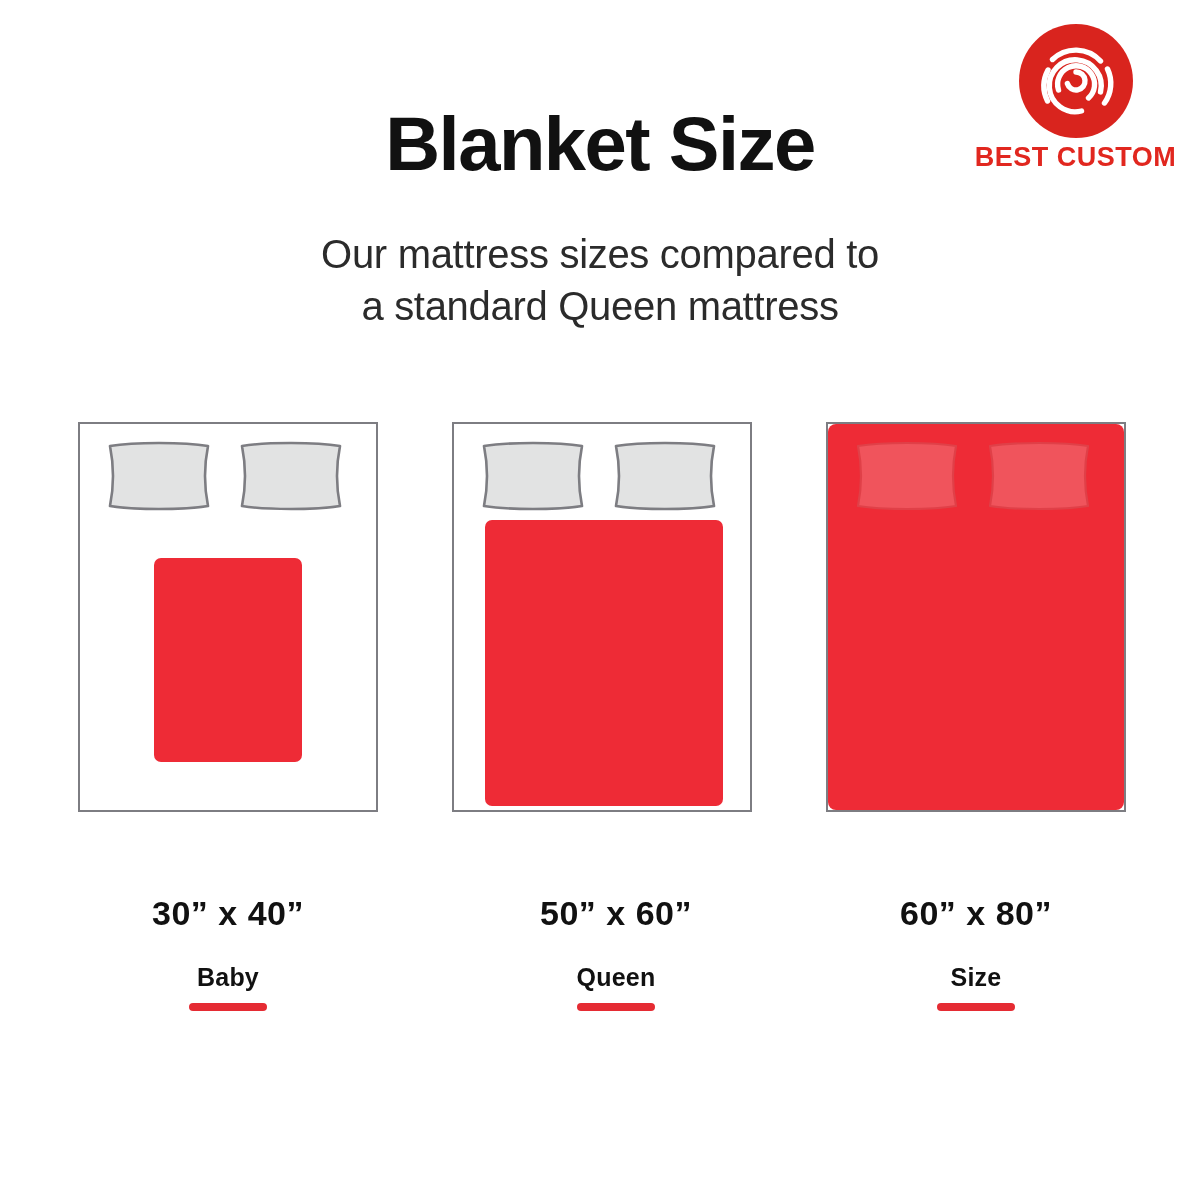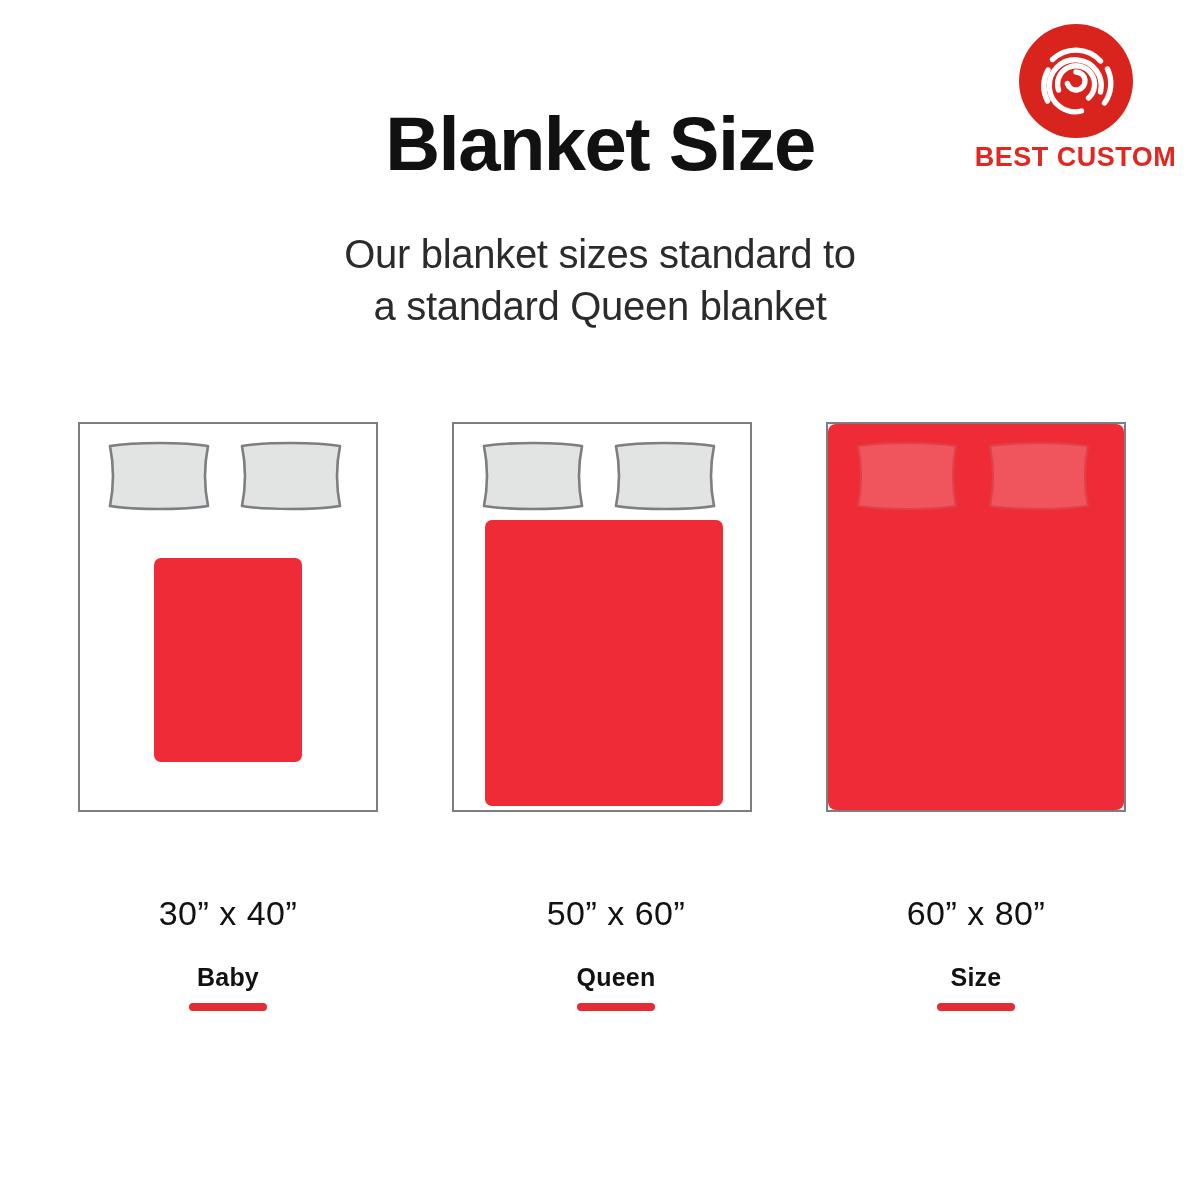--- a/index.html
+++ b/index.html
@@ -158,21 +158,21 @@
     top: 0;
     width: 360px;
     text-align: center;
   }
   .caption.c0 { left: 48px; }
   .caption.c1 { left: 436px; }
   .caption.c2 { left: 796px; }
 
   .dims {
     font-family: "Liberation Sans", sans-serif;
-    font-weight: 400;
+    font-weight: 700;
     font-size: 34px;
     color: #111111;
     letter-spacing: 0.5px;
     line-height: 1.1;
   }
   .size-name {
     margin-top: 32px;
     font-family: "Liberation Sans", sans-serif;
     font-weight: 700;
     font-size: 25px;
@@ -204,22 +204,22 @@
         <path d="M30.5 79 a34 34 0 0 1 0.5 -31"></path>
         <path d="M90.5 47 a33.5 33.5 0 0 1 -3 34"></path>
       </g>
     </svg>
     <div class="brand-name">BEST CUSTOM</div>
   </div>
 
   <div class="title">Blanket Size</div>
 
   <div class="subtitle">
-    <span class="line">Our blanket sizes standard to</span>
-    <span class="line">a standard Queen blanket</span>
+    <span class="line">Our mattress sizes compared to</span>
+    <span class="line">a standard Queen mattress</span>
   </div>
 
   <div class="beds">
 
     <div class="bed b0">
       <div class="mattress"></div>
       <div class="pillow p-left">
         <svg viewBox="0 0 110 72">
           <path d="M6 6 C30 2, 80 2, 104 6 C100 26, 100 46, 104 66 C80 70, 30 70, 6 66 C10 46, 10 26, 6 6 Z" fill="#E2E3E3" stroke="#7d7d82" stroke-width="2.6" stroke-linejoin="round"></path>
         </svg>

